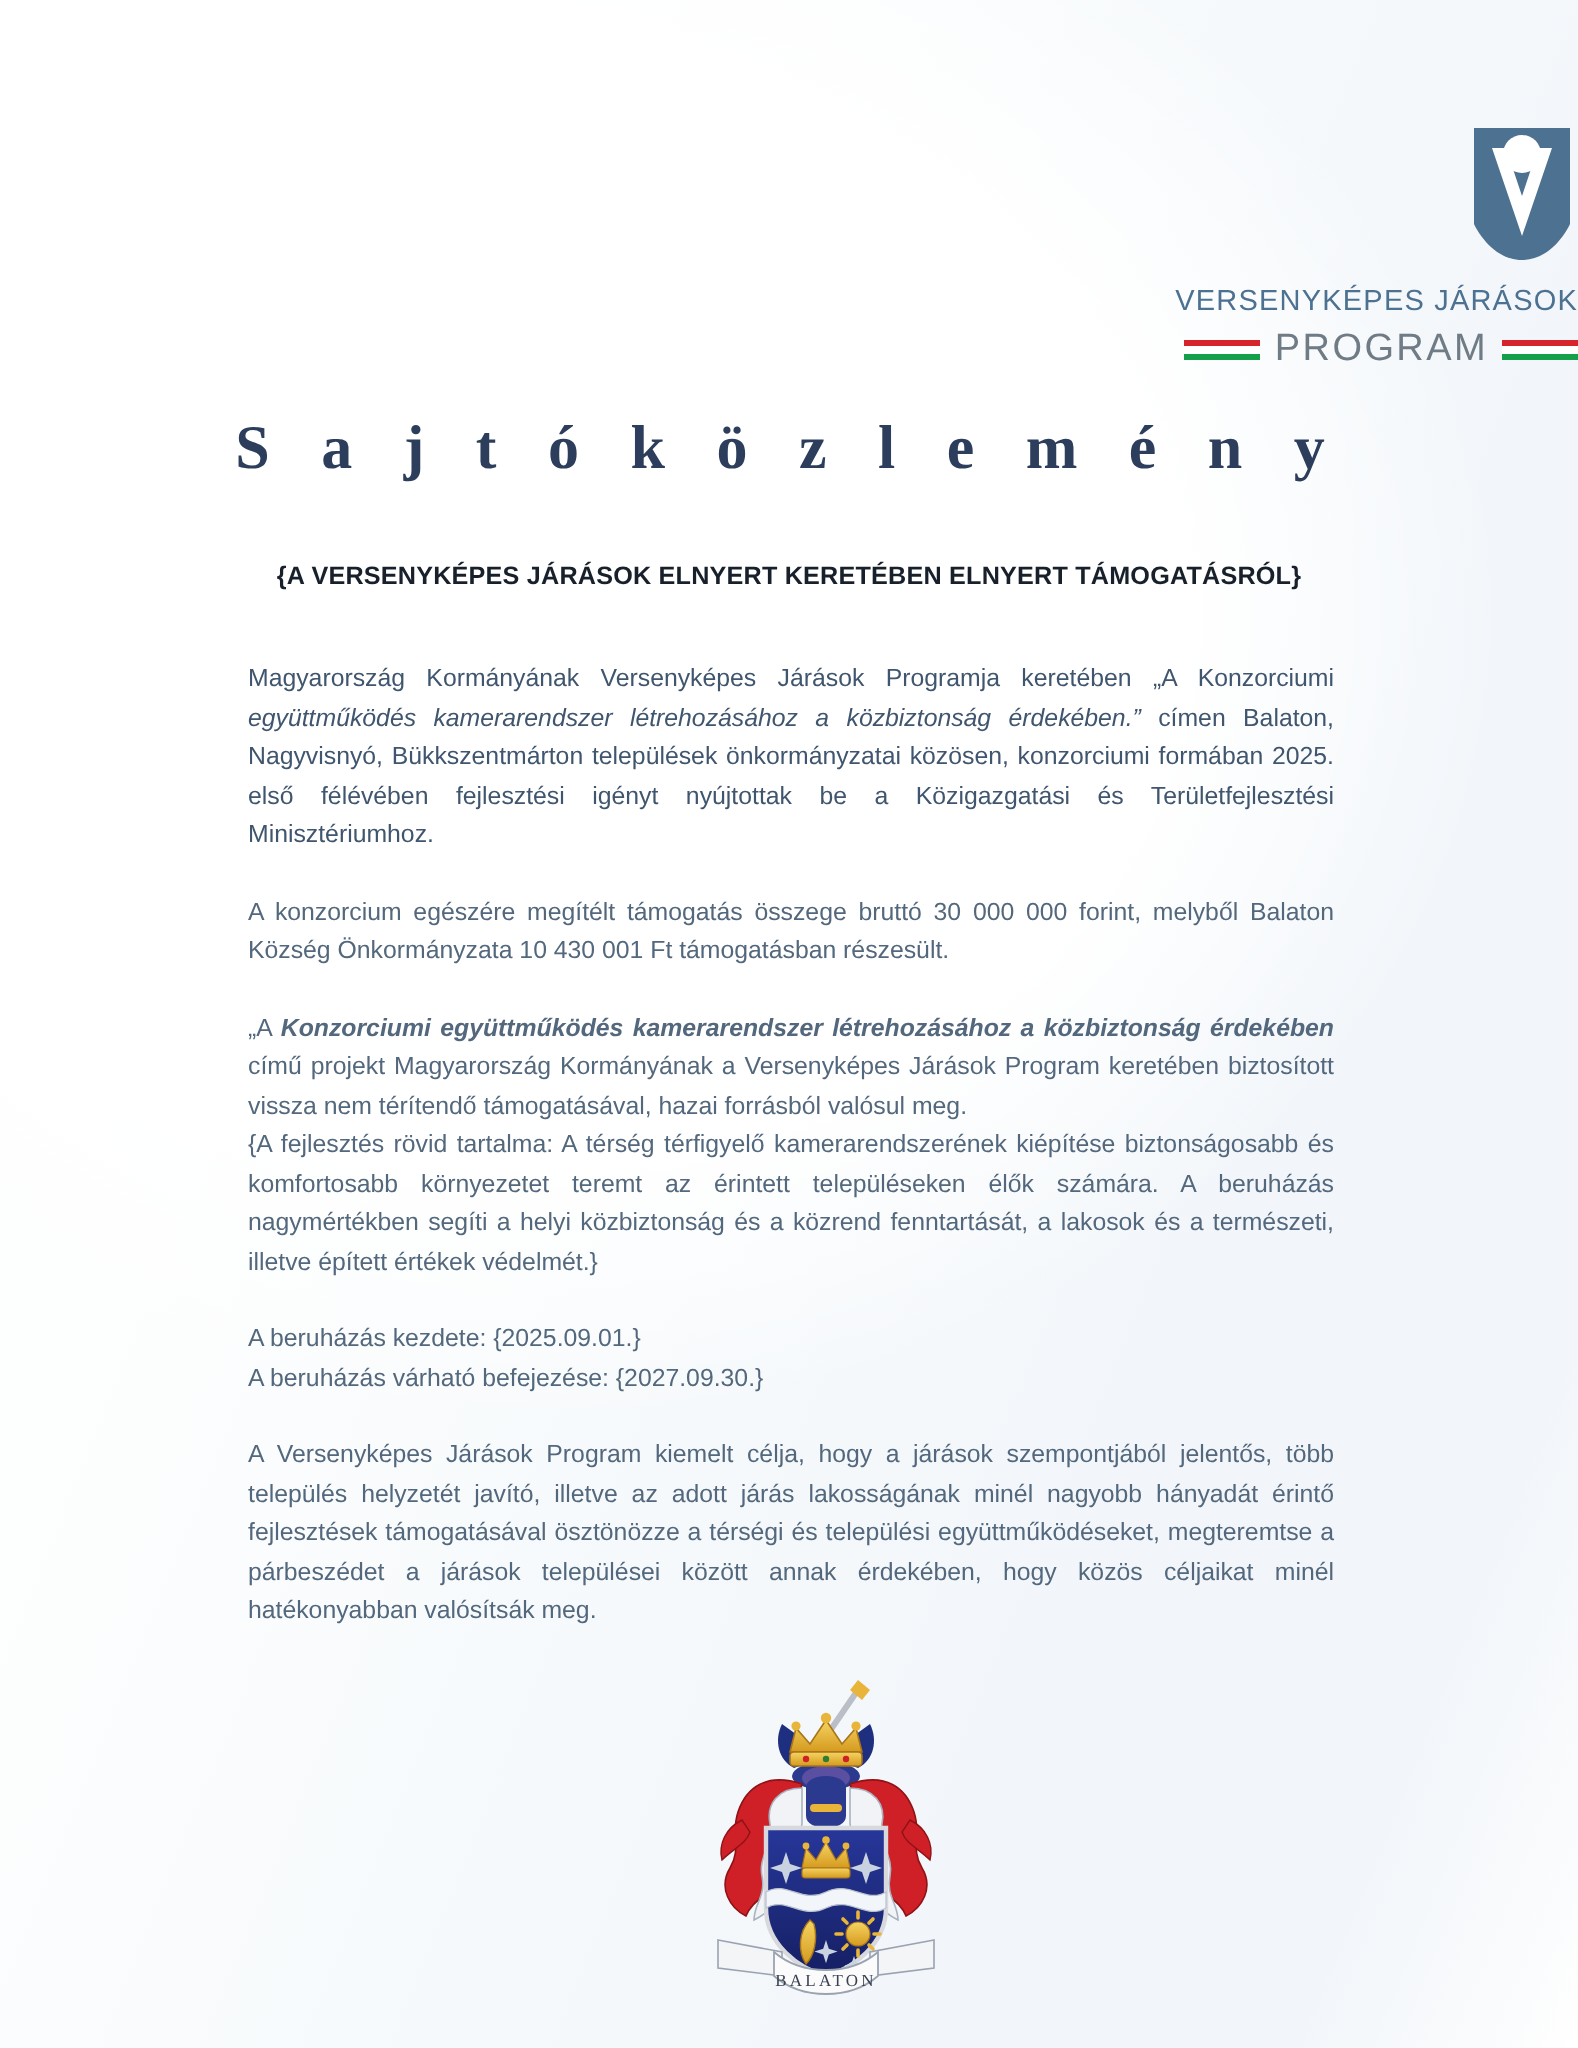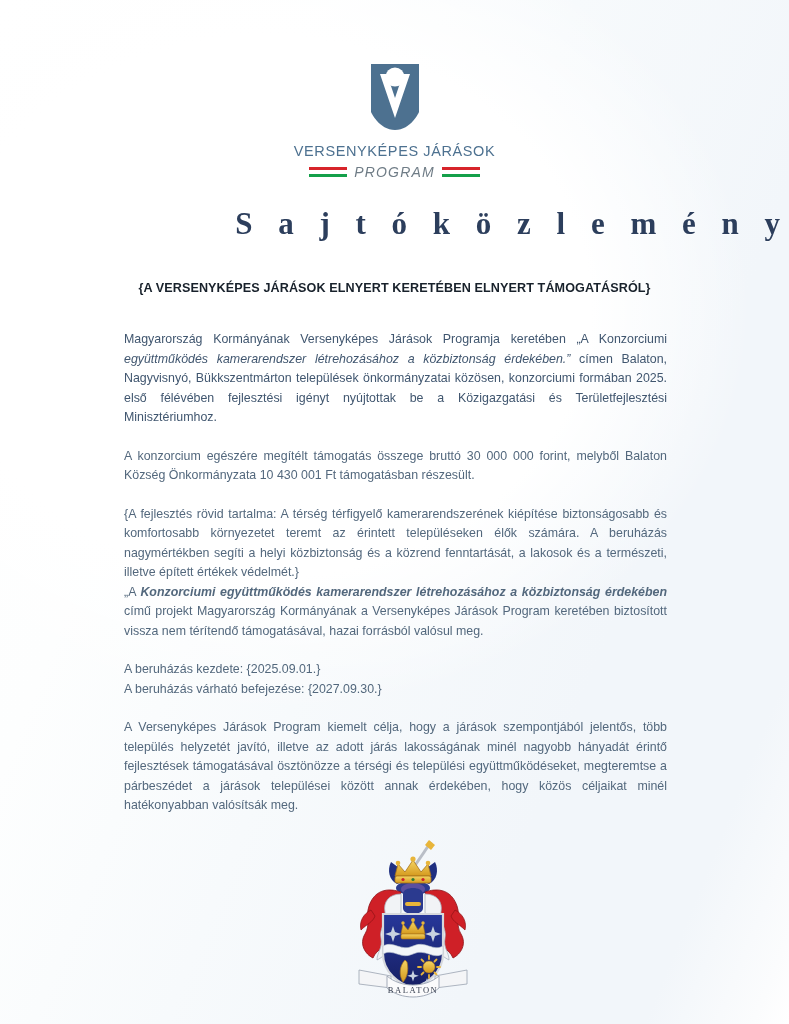--- a/index.html
+++ b/index.html
@@ -26,21 +26,21 @@
   }
 
   
   .logo-wrap {
     position: absolute;
     left: 0;
     right: 0;
     top: 60px;
     display: flex;
     flex-direction: column;
-    align-items: center;
+    align-items: flex-end;
   }
   .logo-mark {
     width: 56px;
     height: 72px;
     position: relative;
   }
   .logo-mark svg { display: block; }
   .logo-name {
     margin-top: 11px;
     font-size: 14.5px;
@@ -60,33 +60,32 @@
     height: 10px;
     display: flex;
     flex-direction: column;
     border: 0;
   }
   .flag i { display: block; height: 3.33px; width: 100%; }
   .flag .r { background: #d7242a; }
   .flag .w { background: #ffffff; }
   .flag .g { background: #14a04a; }
   .logo-program {
-    font-size: 14px;
+    font-size: 19px;
     letter-spacing: 1.2px;
     color: #6f7c86;
-    font-style: italic;
   }
 
   
   .doc-title {
     position: absolute;
     top: 206px;
     left: 0;
     right: 0;
-    text-align: right;
+    text-align: center;
     font-family: "Liberation Serif", serif;
     font-size: 31px;
     font-weight: 700;
     letter-spacing: 9px;
     color: #2c3e5c;
     text-shadow: 0 1px 0 rgba(255,255,255,0.6);
   }
   .doc-subtitle {
     position: absolute;
     top: 281px;
@@ -179,23 +178,23 @@
   <div class="body-col">
 
     <p class="para bold"><span>Magyarország Kormányának Versenyképes Járások Programja keretében „A Konzorciumi</span> <em>együttműködés kamerarendszer létrehozásához a közbiztonság érdekében.”</em><span> címen Balaton, Nagyvisnyó, Bükkszentmárton települések önkormányzatai közösen, konzorciumi formában 2025. első félévében fejlesztési igényt nyújtottak be a Közigazgatási és Területfejlesztési Minisztériumhoz.</span></p>
 
     <div class="gap-lg"></div>
 
     <p class="para">A konzorcium egészére megítélt támogatás összege bruttó 30 000 000 forint, melyből Balaton Község Önkormányzata 10 430 001 Ft támogatásban részesült.</p>
 
     <div class="gap-lg"></div>
 
+    <p class="para"><span>„A </span><strong><em>Konzorciumi együttműködés kamerarendszer létrehozásához a közbiztonság érdekében</em></strong><span> című projekt Magyarország Kormányának a Versenyképes Járások Program keretében biztosított vissza nem térítendő támogatásával, hazai forrásból valósul meg.</span></p>
+
     <p class="para">{A fejlesztés rövid tartalma: A térség térfigyelő kamerarendszerének kiépítése biztonságosabb és komfortosabb környezetet teremt az érintett településeken élők számára. A beruházás nagymértékben segíti a helyi közbiztonság és a közrend fenntartását, a lakosok és a természeti, illetve épített értékek védelmét.}</p>
-
-    <p class="para"><span>„A </span><strong><em>Konzorciumi együttműködés kamerarendszer létrehozásához a közbiztonság érdekében</em></strong><span> című projekt Magyarország Kormányának a Versenyképes Járások Program keretében biztosított vissza nem térítendő támogatásával, hazai forrásból valósul meg.</span></p>
 
     <div class="gap-lg"></div>
 
     <p class="para">A beruházás kezdete: {2025.09.01.}</p>
     <p class="para">A beruházás várható befejezése: {2027.09.30.}</p>
 
     <div class="gap-lg"></div>
 
     <p class="para">A Versenyképes Járások Program kiemelt célja, hogy a járások szempontjából jelentős, több település helyzetét javító, illetve az adott járás lakosságának minél nagyobb hányadát érintő fejlesztések támogatásával ösztönözze a térségi és települési együttműködéseket, megteremtse a párbeszédet a járások települései között annak érdekében, hogy közös céljaikat minél hatékonyabban valósítsák meg.</p>
 

